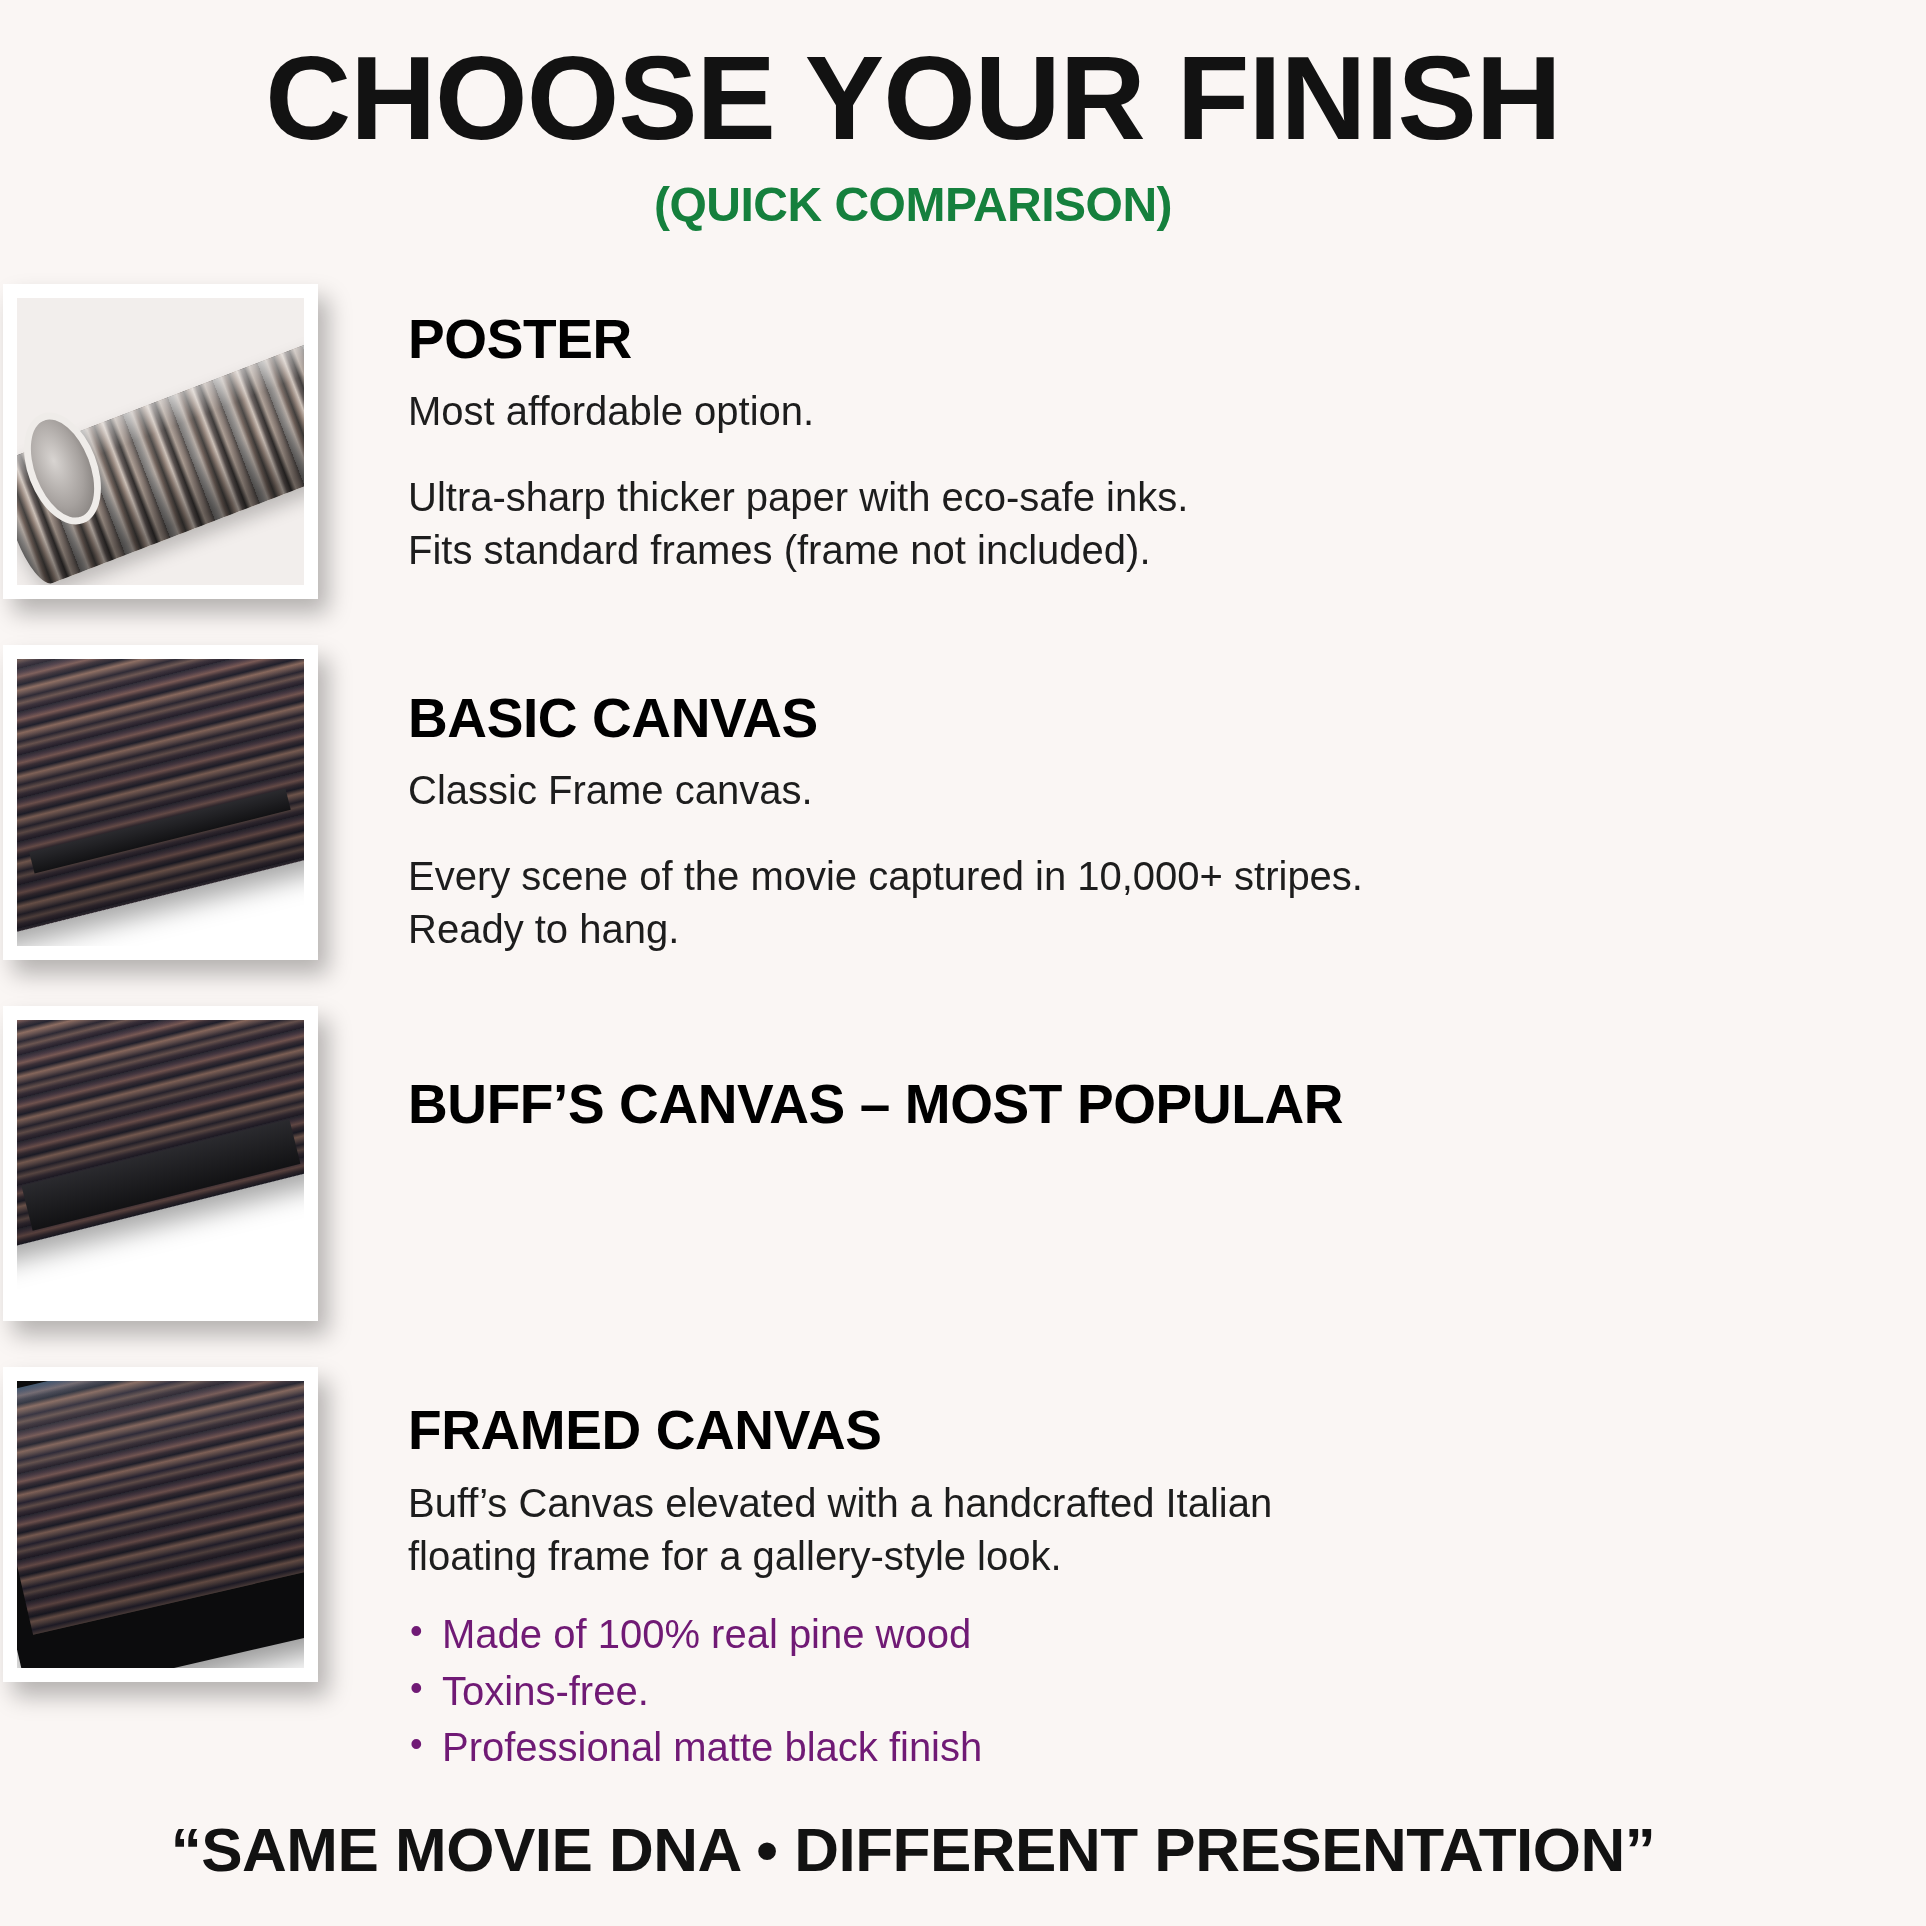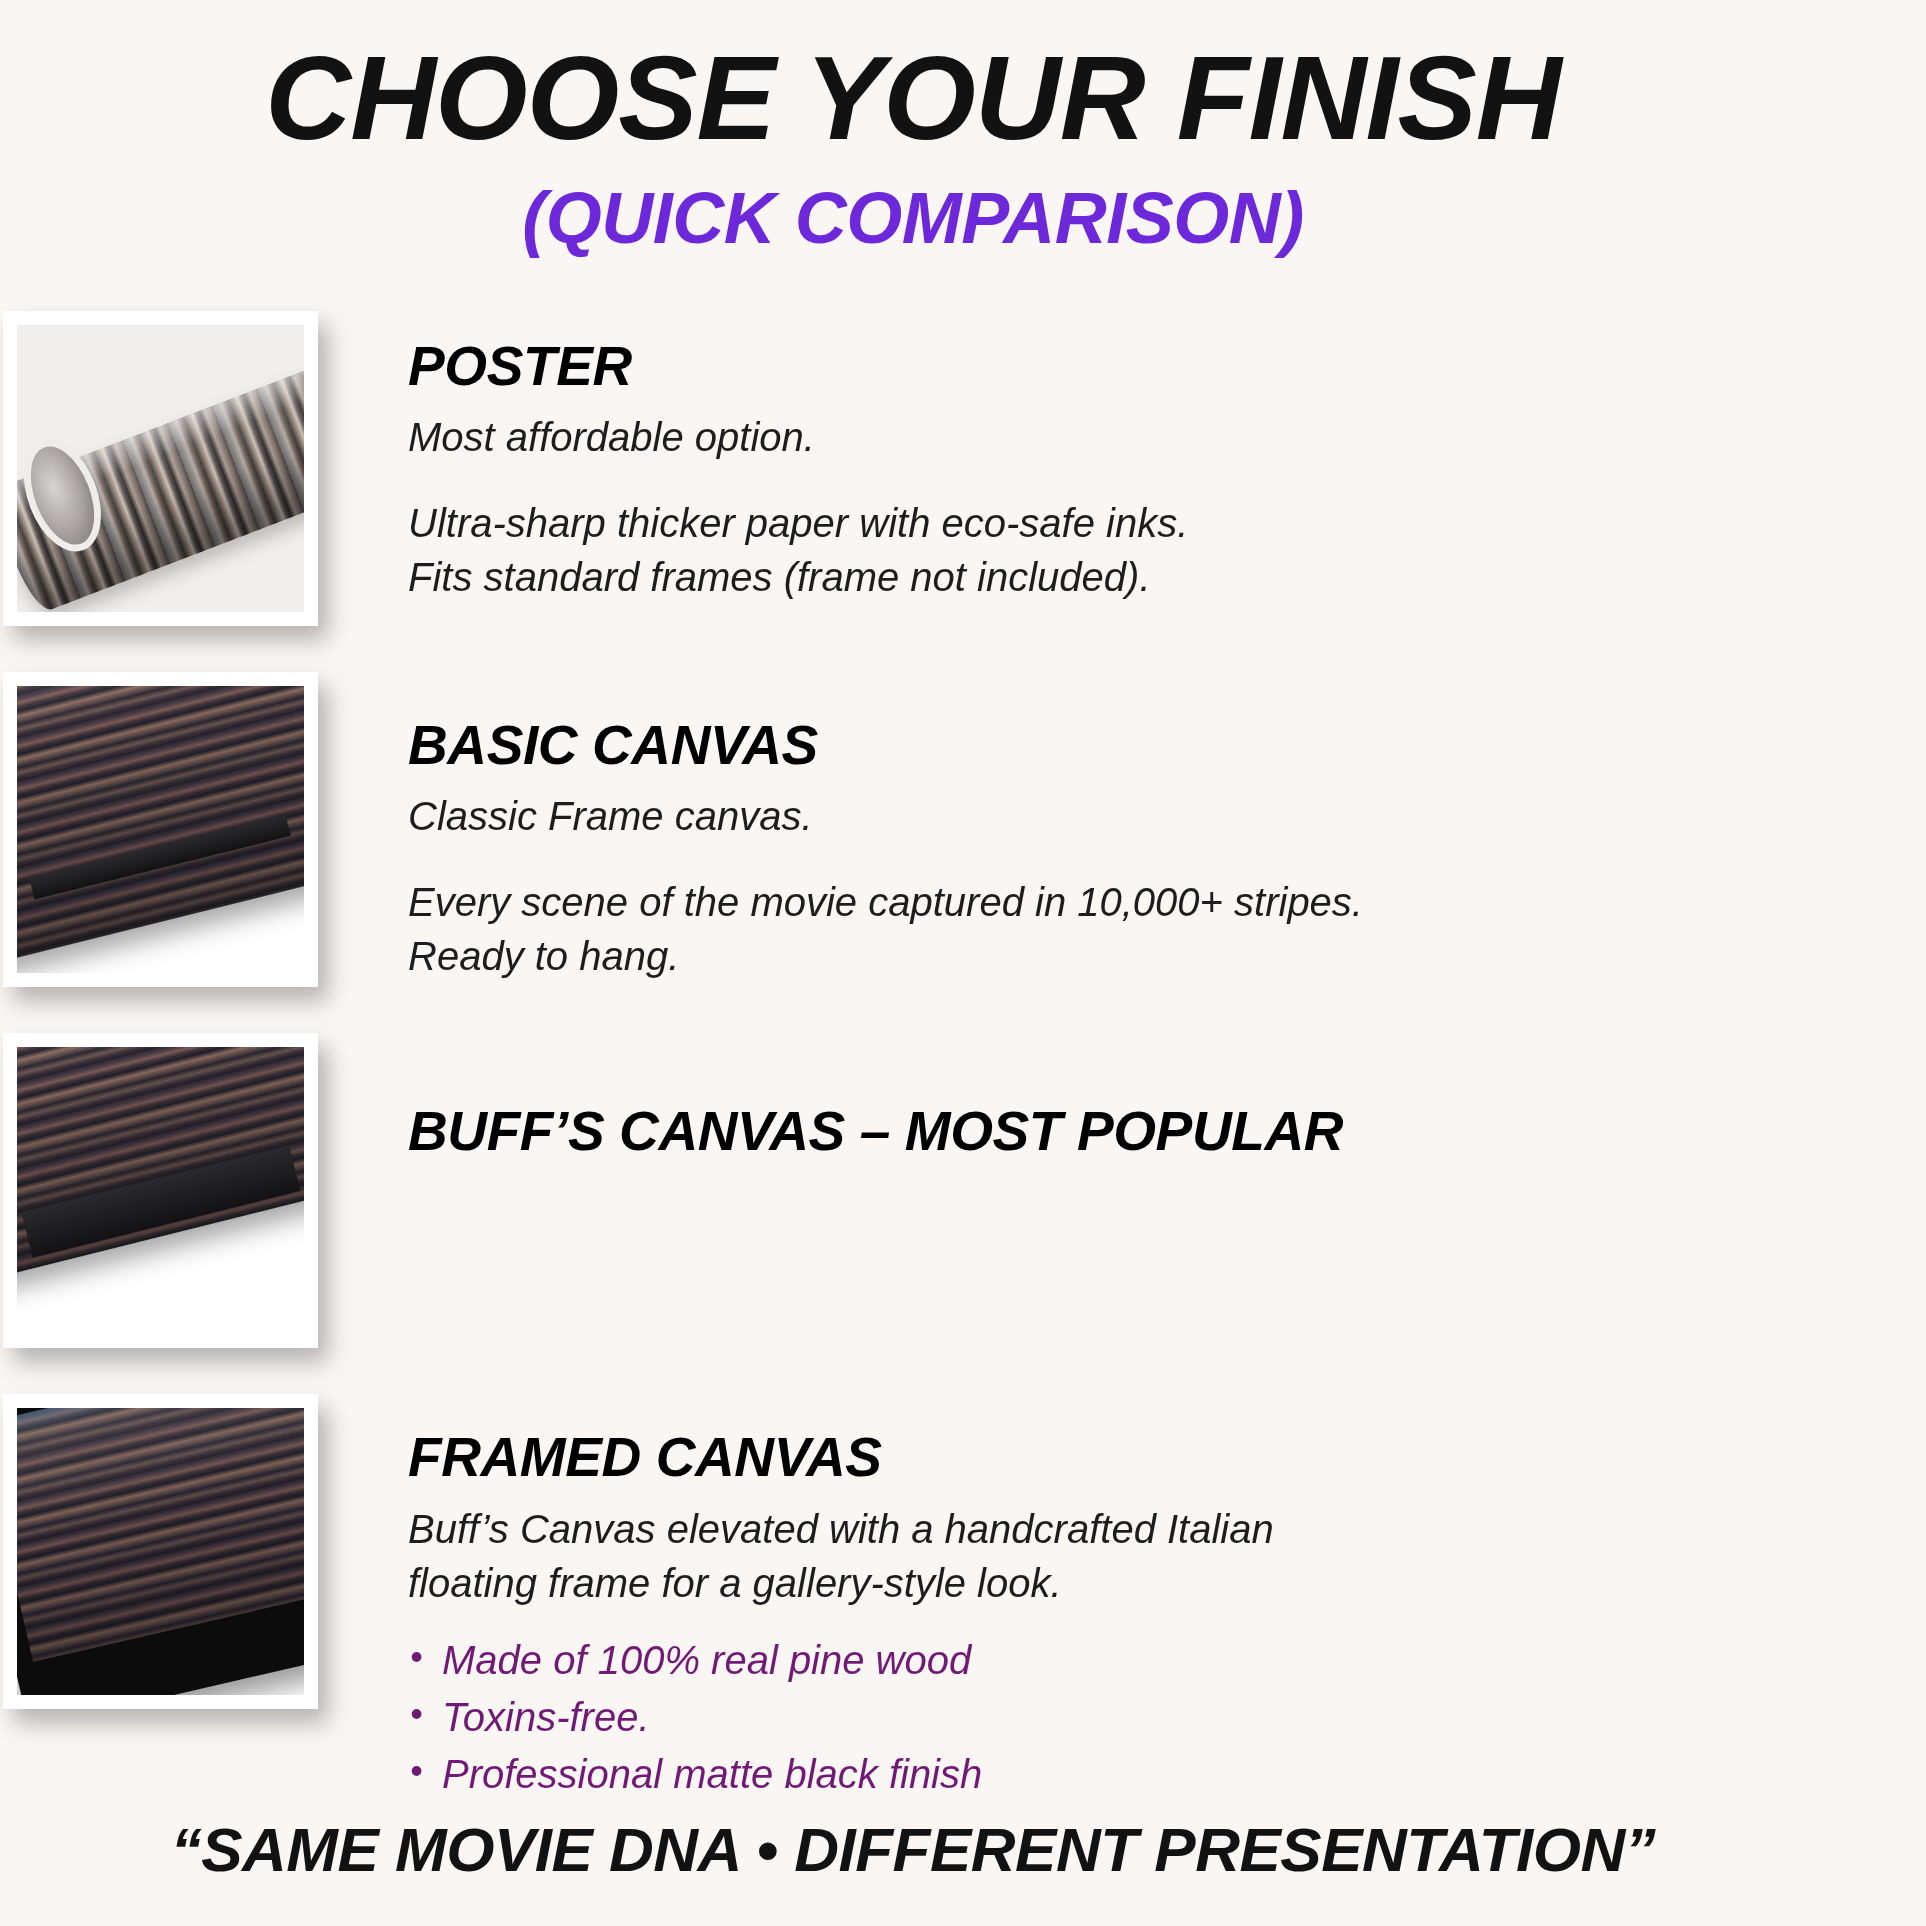--- a/index.html
+++ b/index.html
@@ -14,41 +14,40 @@
     -webkit-font-smoothing: antialiased;
     overflow: hidden;
   }
 
   .page {
     position: relative;
     width: 1826px;
     height: 1927px;
     background: #faf6f4;
     box-sizing: border-box;
-    font-style: italic;
   }
 
   
   .header {
     padding-top: 34px;
     text-align: center;
   }
   .main-title {
     font-size: 119px;
     font-weight: 700;
     letter-spacing: -1px;
     color: #121212;
     line-height: 1.08;
     margin: 0;
     white-space: nowrap;
   }
   .sub-title {
-    font-size: 72px;
+    font-size: 48px;
     font-weight: 700;
-    color: #6d28d9;
+    color: #15803d;
     line-height: 1.1;
     margin: 16px 0 0 0;
     letter-spacing: -0.5px;
     white-space: nowrap;
   }
 
   
   .rows {
     position: relative;
     margin-top: 53px;

